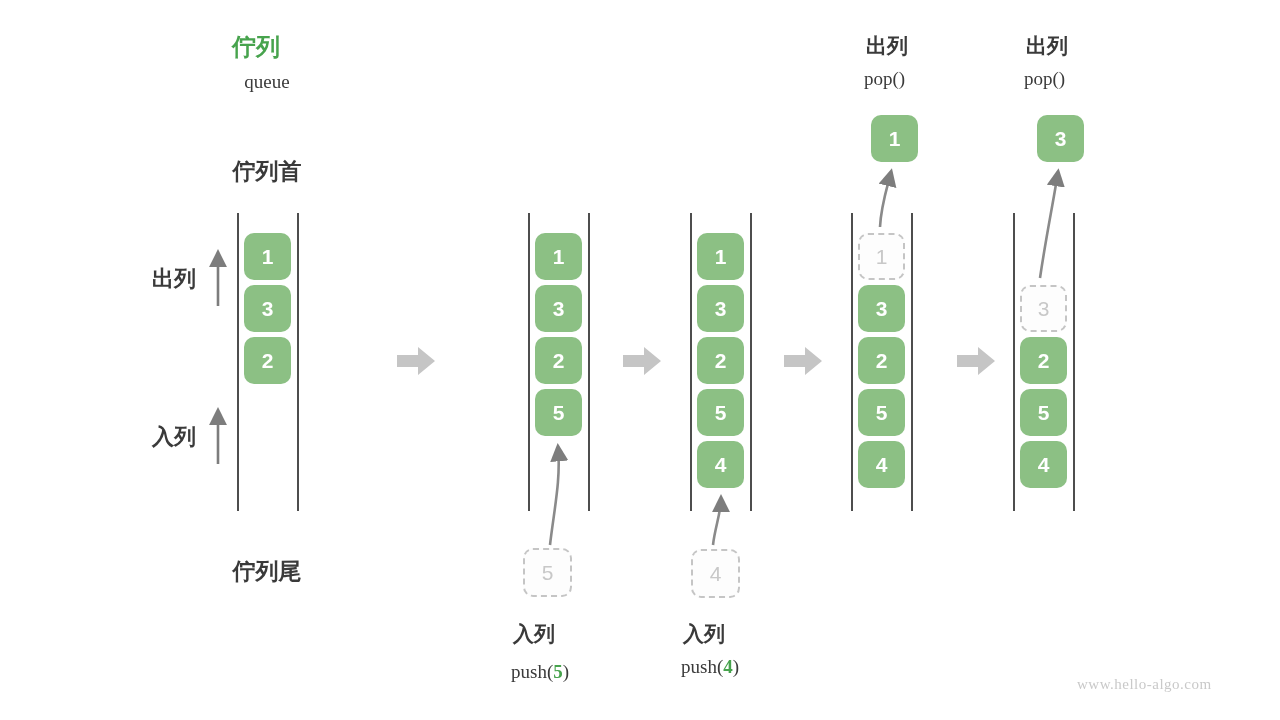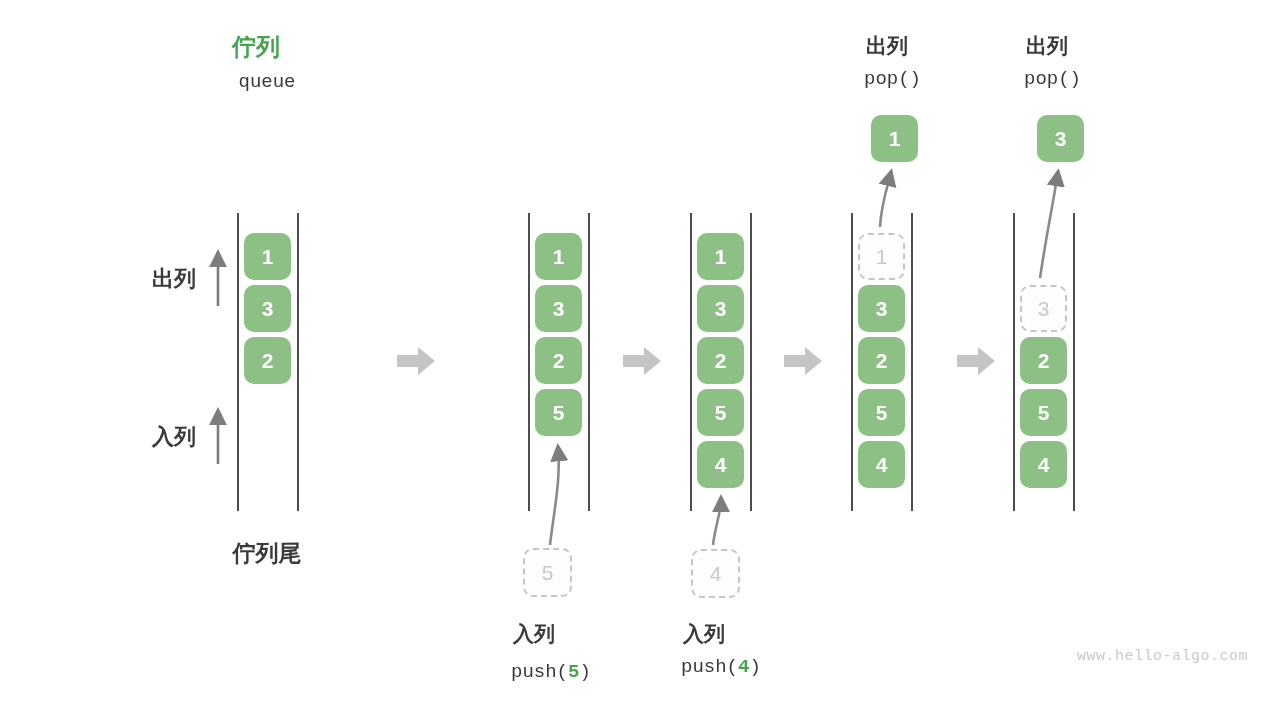--- a/index.html
+++ b/index.html
@@ -3,21 +3,21 @@
 <meta charset="utf-8">
 <style>
   * { margin:0; padding:0; box-sizing:border-box; }
   body { background:#ffffff; }
   .canvas {
     position:relative; width:1280px; height:720px; background:#ffffff;
     font-family:"Liberation Sans","DejaVu Sans",sans-serif; overflow:hidden;
   }
   .abs { position:absolute; }
   .zh { color:#3a3a3a; font-weight:700; }
-  .mono { font-family:Liberation Mono, monospace; color:#3a3a3a; }
+  .mono { font-family:Liberation Serif, serif; color:#3a3a3a; }
 
   .title-zh { font-size:24px; font-weight:700; color:#47a34d; text-align:center; width:120px; }
   .title-en { font-size:19px; text-align:center; width:120px; }
   .cap { font-size:23px; text-align:center; width:130px; }
   .side-label { font-size:22px; }
 
   .vline { position:absolute; top:213px; height:298px; width:2px; background:#4d4d4d; }
 
   .box {
     position:absolute; width:47px; height:47px; border-radius:10px;
@@ -63,21 +63,22 @@
     <g fill="#c5c5c5">
       <polygon points="0,10 21,10 21,2 38,16 21,30 21,22 0,22" transform="translate(397,345)"></polygon>
       <polygon points="0,10 21,10 21,2 38,16 21,30 21,22 0,22" transform="translate(623,345)"></polygon>
       <polygon points="0,10 21,10 21,2 38,16 21,30 21,22 0,22" transform="translate(784,345)"></polygon>
       <polygon points="0,10 21,10 21,2 38,16 21,30 21,22 0,22" transform="translate(957,345)"></polygon>
     </g>
   </svg>
 
   <div class="abs title-zh" style="left:196px; top:31px;">佇列</div>
   <div class="abs title-en mono" style="left:207px; top:71px;">queue</div>
-  <div class="abs cap zh" style="left:202px; top:538px;">佇列尾</div>
+  <div class="abs cap zh" style="left:202px; top:156px;">佇列首</div>
+  <div class="abs cap zh" style="left:202px; top:556px;">佇列尾</div>
   <div class="abs side-label zh" style="left:152px; top:264px;">出列</div>
   <div class="abs side-label zh" style="left:152px; top:422px;">入列</div>
 
   <div class="vline" style="left:237px;"></div>
   <div class="vline" style="left:297px;"></div>
   <div class="box" style="left:244px; top:233px;">1</div>
   <div class="box" style="left:244px; top:285px;">3</div>
   <div class="box" style="left:244px; top:337px;">2</div>
 
   <div class="vline" style="left:528px;"></div>
@@ -115,15 +116,15 @@
   <div class="vline" style="left:1013px;"></div>
   <div class="vline" style="left:1073px;"></div>
   <div class="abs op-label" style="left:1026px; top:32px;">出列</div>
   <div class="abs op-fn mono" style="left:1024px; top:68px;">pop()</div>
   <div class="box" style="left:1037px; top:115px;">3</div>
   <div class="ghost" style="left:1020px; top:285px;">3</div>
   <div class="box" style="left:1020px; top:337px;">2</div>
   <div class="box" style="left:1020px; top:389px;">5</div>
   <div class="box" style="left:1020px; top:441px;">4</div>
 
-  <div class="abs watermark mono" style="left:1077px; top:648px;">www.hello-algo.com</div>
+  <div class="abs watermark mono" style="left:1077px; top:676px;">www.hello-algo.com</div>
 
 </div>
 
 </body></html>

